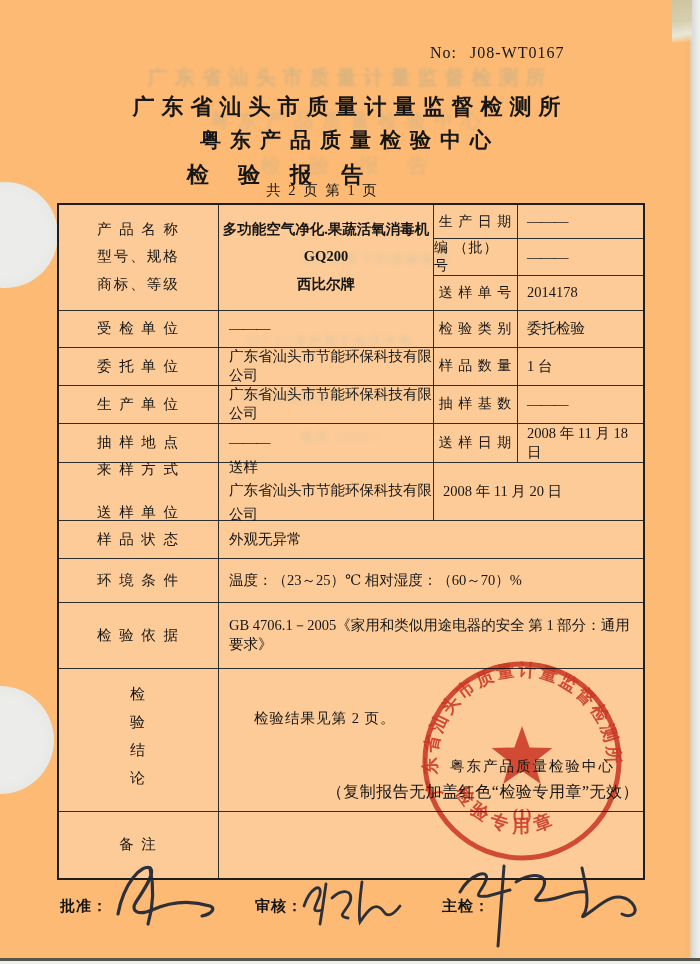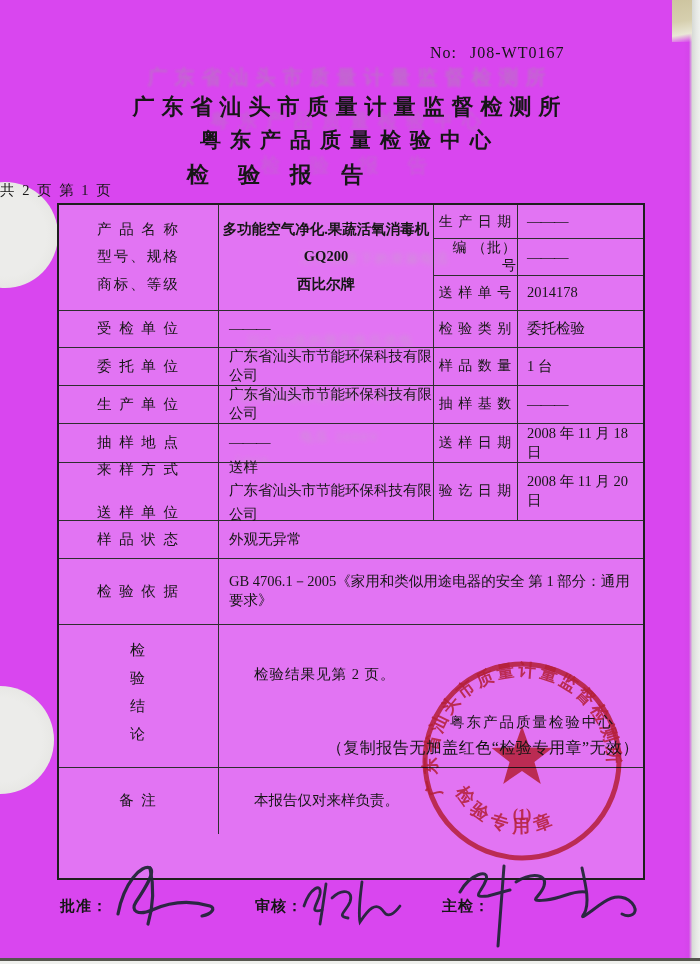--- a/index.html
+++ b/index.html
@@ -1,45 +1,45 @@
 <!DOCTYPE html>
 <html><head>
 <meta charset="utf-8">
 <style>
   html,body{margin:0;padding:0;}
   body{width:700px;height:964px;background:#e8e9e6;font-family:"Liberation Serif","DejaVu Serif",serif;}
-  .paper{position:relative;width:700px;height:964px;background:#d946ef;overflow:hidden;color:#161616;}
+  .paper{position:relative;width:700px;height:964px;background:#fdba74;overflow:hidden;color:#161616;}
   
   .edge-right{position:absolute;top:0;right:0;width:17px;height:100%;
     background:linear-gradient(90deg,rgba(0,0,0,0) 0%,rgba(0,0,0,0.02) 35%,#d8dbd7 55%,#e6e8e5 78%,#eff1ee 100%);}
   .corner-tr{position:absolute;top:0;right:8px;width:20px;height:42px;
     background:linear-gradient(170deg,#cdc49f 0%,#d6cfae 50%,#e9e7d6 80%,rgba(255,255,255,0) 100%);}
   .edge-bottom{position:absolute;left:0;bottom:3px;width:100%;height:3px;background:#55554e;}
   .below-bottom{position:absolute;left:0;bottom:0;width:100%;height:3px;background:#eff0ed;}
   .punch{position:absolute;border-radius:50%;background:radial-gradient(circle,#ececea 55%,#e7e7e4 72%,rgba(120,120,115,0.18) 79%,rgba(0,0,0,0) 83%);}
   .punch.p1{left:-48px;top:182px;width:106px;height:106px;}
   .punch.p2{left:-54px;top:686px;width:108px;height:108px;}
   
   .ghost{position:absolute;color:#97a693;opacity:.34;filter:blur(1px);white-space:nowrap;pointer-events:none;}
   .ghost.gtitle{left:0;width:700px;text-align:center;font-weight:bold;}
   .ghost.frag{filter:blur(2px);opacity:.38;font-size:13px;letter-spacing:2px;}
   
   .no-line{position:absolute;top:44px;left:430px;font-size:16px;letter-spacing:1px;}
   .org1{position:absolute;top:92px;left:0;width:700px;text-align:center;font-size:22px;font-weight:bold;letter-spacing:7px;}
   .org2{position:absolute;top:126px;left:0;width:700px;text-align:center;font-size:21px;font-weight:bold;letter-spacing:9px;}
   .rtitle{position:absolute;top:160px;left:0;width:562px;text-align:center;font-size:22px;font-weight:bold;letter-spacing:12px;}
-  .pageinfo{position:absolute;top:181px;left:0;width:645px;text-align:left;font-size:14.5px;letter-spacing:2px;}
+  .pageinfo{position:absolute;top:181px;left:0;width:645px;text-align:center;font-size:14.5px;letter-spacing:2px;}
   
   .rtable{position:absolute;left:57px;top:203px;width:588px;height:677px;border:2.5px solid #1e1e1e;box-sizing:border-box;background:rgba(255,255,255,0.25);}
   .trow{display:flex;border-bottom:1.5px solid #2e2e2e;box-sizing:border-box;}
   .trow.last{border-bottom:none;}
   .cell{box-sizing:border-box;display:flex;align-items:center;font-size:14.5px;}
   .cA{flex:0 0 160px;border-right:1.5px solid #2e2e2e;justify-content:center;text-align:center;letter-spacing:2px;flex-direction:column;}
   .cB{flex:0 0 215px;border-right:1.5px solid #2e2e2e;padding-left:10px;}
-  .cC{flex:0 0 84px;border-right:1.5px solid #2e2e2e;justify-content:center;text-align:right;letter-spacing:1px;font-size:14px;}
+  .cC{flex:0 0 84px;border-right:1.5px solid #2e2e2e;justify-content:center;text-align:left;letter-spacing:1px;font-size:14px;}
   .cD{flex:1 1 auto;padding-left:9px;}
   .cRest{flex:1 1 auto;padding-left:10px;}
   .cB.center{justify-content:center;padding-left:0;text-align:center;flex-direction:column;}
   .sub3{flex:1 1 auto;display:flex;flex-direction:column;}
   .sub3 .srow{flex:1 1 0;display:flex;border-bottom:1.5px solid #2e2e2e;}
   .sub3 .srow.last{border-bottom:none;}
   .lbl-line{line-height:1.9;}
   .val-line{line-height:1.9;}
   .dash{letter-spacing:-1px;}
   .twoLine{flex-direction:column;align-items:flex-start;justify-content:center;}
@@ -150,27 +150,30 @@
 
     <div class="trow" style="height:58px;">
       <div class="cell cA twoLine" style="align-items:center;gap:20px;">
         <div class="val-line">来 样 方 式</div>
         <div class="val-line">送 样 单 位</div>
       </div>
       <div class="cell cB twoLine">
         <div class="val-line">送样</div>
         <div class="val-line">广东省汕头市节能环保科技有限公司</div>
       </div>
-      <div class="cell cC">验 讫 日 期</div>
       <div class="cell cD">2008 年 11 月 20 日</div>
     </div>
 
     <div class="trow" style="height:38px;">
       <div class="cell cA">样 品 状 态</div>
       <div class="cell cRest">外观无异常</div>
+    </div>
+    <div class="trow" style="height:44px;">
+      <div class="cell cA">环 境 条 件</div>
+      <div class="cell cRest">温度：（23～25）℃   相对湿度：（60～70）%</div>
     </div>
     <div class="trow" style="height:66px;">
       <div class="cell cA">检 验 依 据</div>
       <div class="cell cRest">GB 4706.1－2005《家用和类似用途电器的安全 第 1 部分：通用要求》</div>
     </div>
 
     <div class="trow" style="height:143px;">
       <div class="cell cA concl-label">
         <span>检</span>
         <span>验</span>
@@ -179,21 +182,20 @@
       </div>
       <div class="cell cRest concl-cell">
         <div class="concl-result">检验结果见第 2 页。</div>
         <div class="concl-date">粤东产品质量检验中心</div>
         <div class="concl-note">（复制报告无加盖红色“检验专用章”无效）</div>
       </div>
     </div>
 
     <div class="trow last" style="height:66px;">
       <div class="cell cA">备  注</div>
-      <div class="cell cRest remark-val">本报告仅对来样负责。</div>
     </div>
 
     <svg class="stamp" viewBox="0 0 224 218">
       <g fill="none" stroke="#c3271d" opacity="0.85">
         <circle cx="112" cy="107" r="97" stroke-width="5"></circle>
       </g>
       <path id="arcTop" d="M 33,142 A 86,86 0 1 1 191,142" fill="none"></path>
       <text font-size="17.5" font-weight="bold" fill="#c3271d" opacity="0.85" letter-spacing="3" font-family="'Liberation Serif',serif">
         <textPath href="#arcTop" startOffset="2">广东省汕头市质量计量监督检测所</textPath>
       </text>

